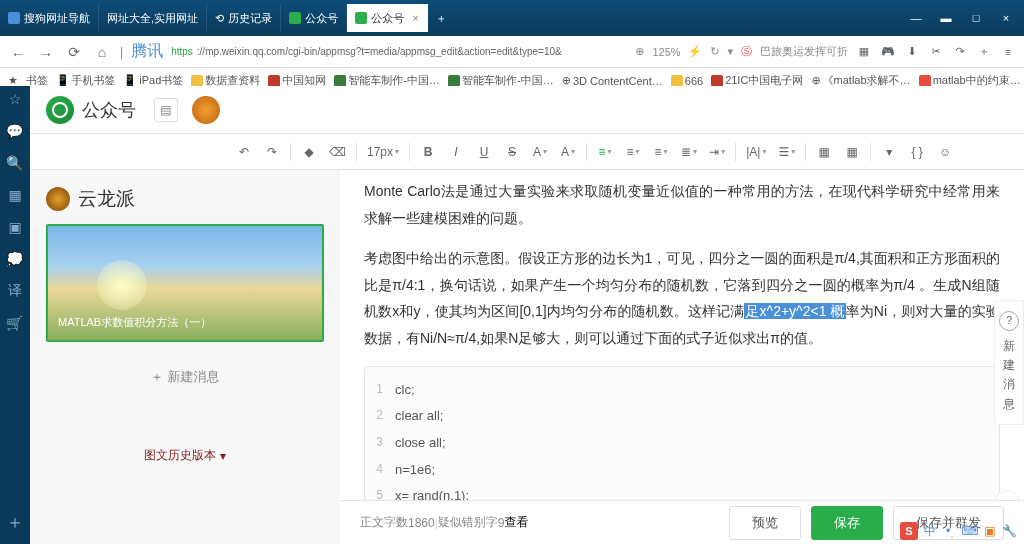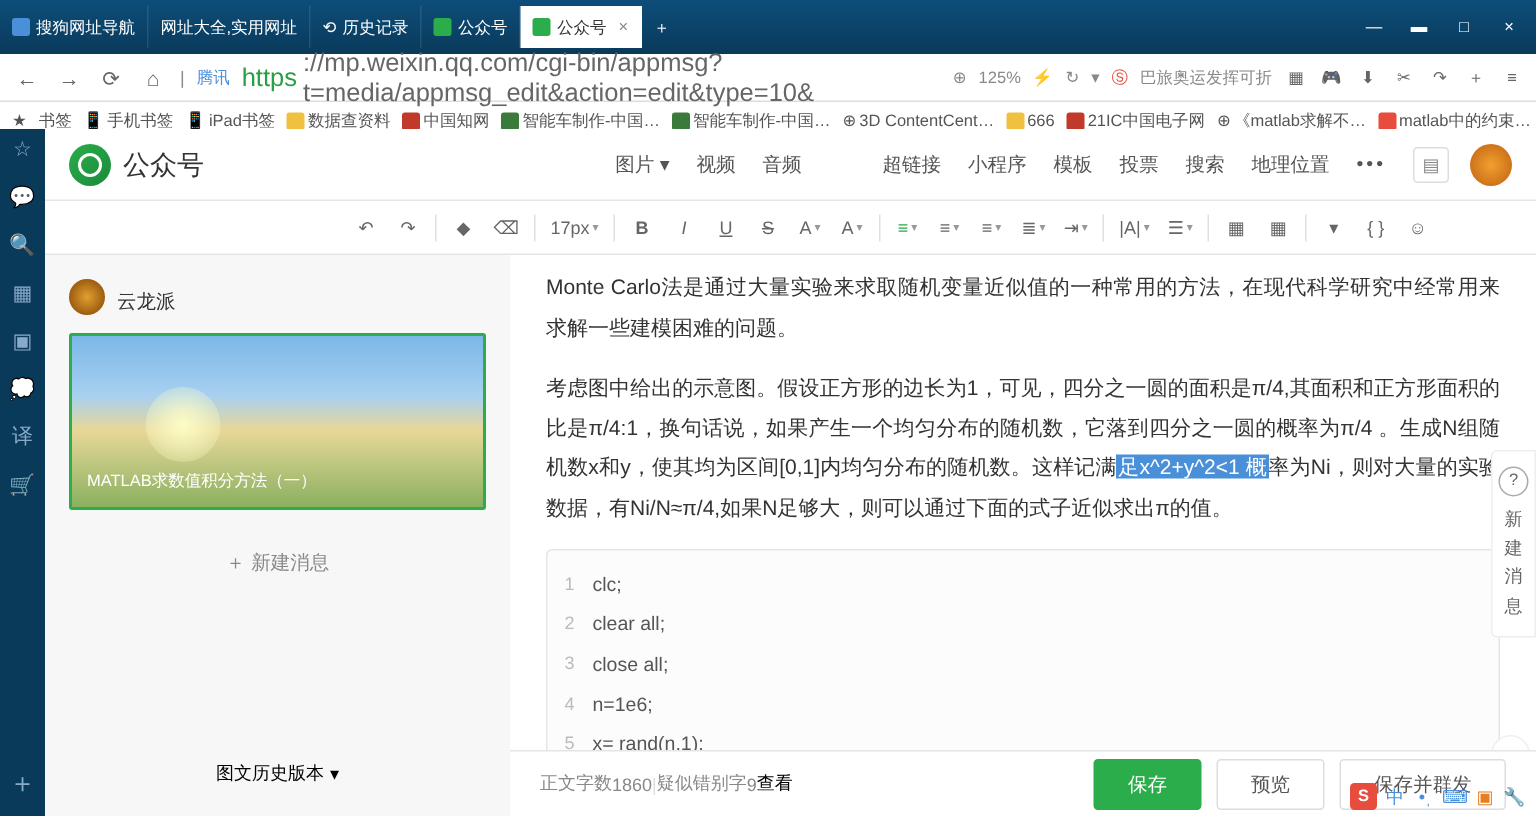--- a/index.html
+++ b/index.html
@@ -7,21 +7,21 @@
 .titlebar{height:36px;background:linear-gradient(#0d4d7a,#0a3a5a);display:flex;align-items:center;color:#fff;font-size:11px}
 .titlebar .tabs{display:flex;height:28px;flex:1}
 .tab{padding:4px 8px;display:flex;align-items:center;gap:4px;font-size:11px;border-right:1px solid rgba(255,255,255,.1);max-width:140px;overflow:hidden;white-space:nowrap}
 .tab.active{background:#fff;color:#333}
 .tab-icon{width:12px;height:12px;background:#4a90d9;border-radius:2px;display:inline-block}
 .tab-close{margin-left:4px;opacity:.6}
 .winbtns{display:flex;gap:2px;padding-right:4px}
 .winbtn{width:28px;height:18px;display:flex;align-items:center;justify-content:center;color:#fff;font-size:11px}
 .addrbar{height:32px;background:#fff;display:flex;align-items:center;padding:0 8px;gap:8px;font-size:12px;border-bottom:1px solid #ddd}
 .navbtn{width:20px;height:20px;display:flex;align-items:center;justify-content:center;color:#666;font-size:14px}
-.url{flex:1;display:flex;align-items:center;gap:4px;font-size:17px;color:#666;overflow:hidden}
+.url{flex:1;display:flex;align-items:center;gap:4px;font-size:10px;color:#666;overflow:hidden}
 .url .proto{color:#2a9e44}
 .addrbar .right{display:flex;gap:8px;align-items:center;color:#888;font-size:11px}
 .aicon{width:16px;height:16px;display:inline-flex;align-items:center;justify-content:center;color:#666}
 .bmbar{height:26px;background:#fff;display:flex;align-items:center;padding:0 8px;gap:8px;font-size:11px;color:#555;border-bottom:1px solid #ddd;overflow:hidden}
 .bm{display:flex;align-items:center;gap:2px;white-space:nowrap}
 .bm-ic{width:12px;height:12px;background:#f0c040;border-radius:2px;display:inline-block}
 .leftbar{position:absolute;left:0;top:86px;width:30px;height:458px;background:#0a3a5a;display:flex;flex-direction:column;align-items:center;padding-top:4px;gap:14px}
 .lb-ic{width:18px;height:18px;color:#88aac8;font-size:14px;display:flex;align-items:center;justify-content:center}
 .lb-plus{position:absolute;bottom:10px;color:#88aac8;font-size:18px}
 .main{position:absolute;left:30px;top:86px;right:0;bottom:0;background:#f7f7f7;display:flex;flex-direction:column}
@@ -39,27 +39,27 @@
 .tbtn{min-width:24px;height:24px;display:flex;align-items:center;justify-content:center;padding:0 4px;position:relative}
 .tbtn.dd::after{content:"▾";font-size:8px;margin-left:2px;color:#999}
 .tsep{width:1px;height:18px;background:#e0e0e0;margin:0 2px}
 .tbtn.bold{font-weight:bold}
 .tbtn.ital{font-style:italic}
 .tbtn.under{text-decoration:underline}
 .tbtn.strike{text-decoration:line-through}
 .tbtn.green{color:#2aad4a}
 .content{flex:1;display:flex;overflow:hidden}
 .sidebar{width:310px;background:#f7f7f7;padding:16px;display:flex;flex-direction:column;gap:12px}
-.card-author{display:flex;align-items:flex-end;gap:8px;font-size:13px;color:#333}
+.card-author{display:flex;align-items:center;gap:8px;font-size:19px;color:#333}
 .card-author .av{width:24px;height:24px;border-radius:50%;background:radial-gradient(circle,#e0a030,#804000)}
 .card-img{width:100%;height:118px;border:2px solid #2aad4a;border-radius:2px;background:linear-gradient(180deg,#7bb8e8 0%,#a8d0f0 35%,#e8d898 55%,#8ab060 100%);position:relative;overflow:hidden}
 .card-img::before{content:"";position:absolute;left:18%;top:30%;width:50px;height:50px;background:radial-gradient(circle,rgba(255,255,200,.95),rgba(255,255,200,0));border-radius:50%}
 .card-img .cap{position:absolute;left:10px;bottom:10px;color:#fff;font-size:11px}
 .newmsg{display:flex;align-items:center;justify-content:center;gap:4px;color:#888;font-size:13px;padding:14px 0}
-.verbtn{margin-top:auto;align-self:center;color:#000000;font-size:12px;padding:4px 0;display:flex;align-items:center;gap:4px;}
+.verbtn{margin-top:auto;align-self:center;color:#7f1d1d;font-size:12px;padding:4px 0;display:flex;align-items:center;gap:4px;margin-bottom:60px}
 .article{flex:1;background:#fff;padding:8px 24px 0;overflow:hidden;font-size:14px;color:#333;line-height:1.9;position:relative}
 .article p{margin-bottom:14px;text-align:justify}
 .hl{background:#4a90d9;color:#fff;padding:0 1px}
 .codebox{border:1px solid #e5e5e5;border-radius:4px;padding:10px 0;font-family:Consolas,monospace;font-size:13px;color:#555;background:#fcfcfc}
 .codeline{display:flex;padding:1px 0}
 .ln{width:30px;text-align:right;color:#bbb;padding-right:12px;font-size:12px}
 .rs{position:absolute;right:0;top:130px;width:30px;background:#fff;border:1px solid #eee;border-radius:4px 0 0 4px;padding:10px 4px;text-align:center;font-size:12px;color:#666;line-height:1.6}
 .rs-q{width:20px;height:20px;border:1.5px solid #aaa;border-radius:50%;margin:0 auto 6px;display:flex;align-items:center;justify-content:center;font-size:11px}
 .rs2{position:absolute;right:4px;top:320px;width:26px;height:26px;background:#fff;border:1px solid #eee;border-radius:13px;display:flex;align-items:center;justify-content:center;color:#999;font-size:12px}
 .footer{height:44px;background:#fff;border-top:1px solid #e5e5e5;display:flex;align-items:center;padding:0 20px;font-size:12px;color:#888;position:absolute;left:310px;right:0;bottom:0}
@@ -105,21 +105,21 @@
     <div class="winbtn">×</div>
   </div>
 </div>
 
 <div class="addrbar">
   <span class="navbtn">←</span>
   <span class="navbtn">→</span>
   <span class="navbtn">⟳</span>
   <span class="navbtn">⌂</span>
   <span style="color:#888">|</span>
-  <span style="color:#4a90d9;font-size:11px">腾讯</span>
+  <span style="color:#4a90d9;font-size:16px">腾讯</span>
   <div class="url">
     <span class="proto">https</span>
       <span>://mp.weixin.qq.com/cgi-bin/appmsg?t=media/appmsg_edit&amp;action=edit&amp;type=10&amp;</span>
   </div>
   <div class="right">
     <span>⊕</span>
     <span>125%</span>
     <span>⚡</span>
     <span>↻</span>
       <span>▾</span>
@@ -196,33 +196,20 @@
   <div class="lb-ic">🛒</div>
   <div class="lb-plus">＋</div>
 </div>
 
 <div class="main">
   <div class="apphdr">
     <div class="logo">
       <div class="logo-ic"></div>
       <span>公众号</span>
     </div>
-    <div class="tabs2">
-      <span class="tb2"><span>图片</span> ▾</span>
-      <span class="tb2">视频</span>
-      <span class="tb2">音频</span>
-      <span style="width:18px"></span>
-      <span class="tb2">超链接</span>
-      <span class="tb2">小程序</span>
-      <span class="tb2">模板</span>
-      <span class="tb2">投票</span>
-      <span class="tb2">搜索</span>
-      <span class="tb2">地理位置</span>
-      <span class="tb2 more">•••</span>
-    </div>
     <div class="rbtns">
       <div class="sqbtn">▤</div>
       <div class="avatar"></div>
     </div>
   </div>
 
   <div class="toolbar">
     <span style="width:190px"></span>
     <span class="tbtn">↶</span>
     <span class="tbtn">↷</span>
@@ -309,22 +296,22 @@
     </div>
 
     <div class="footer">
       <span>正文字数</span>
       <span>1860</span>
       <span style="color:#ddd">|</span>
       <span>疑似错别字</span>
       <span>9</span>
       <span class="link">查看</span>
       <div class="btns">
+        <button class="fbtn">预览</button>
         <button class="fbtn primary">保存</button>
-        <button class="fbtn">预览</button>
         <button class="fbtn">保存并群发</button>
       </div>
     </div>
   </div>
 </div>
 
 <div class="tray">
   <div class="tray-ic sogou">S</div>
   <div class="tray-ic" style="color:#4a90d9">中</div>
   <div class="tray-ic" style="color:#4a90d9">•ˌ</div>

